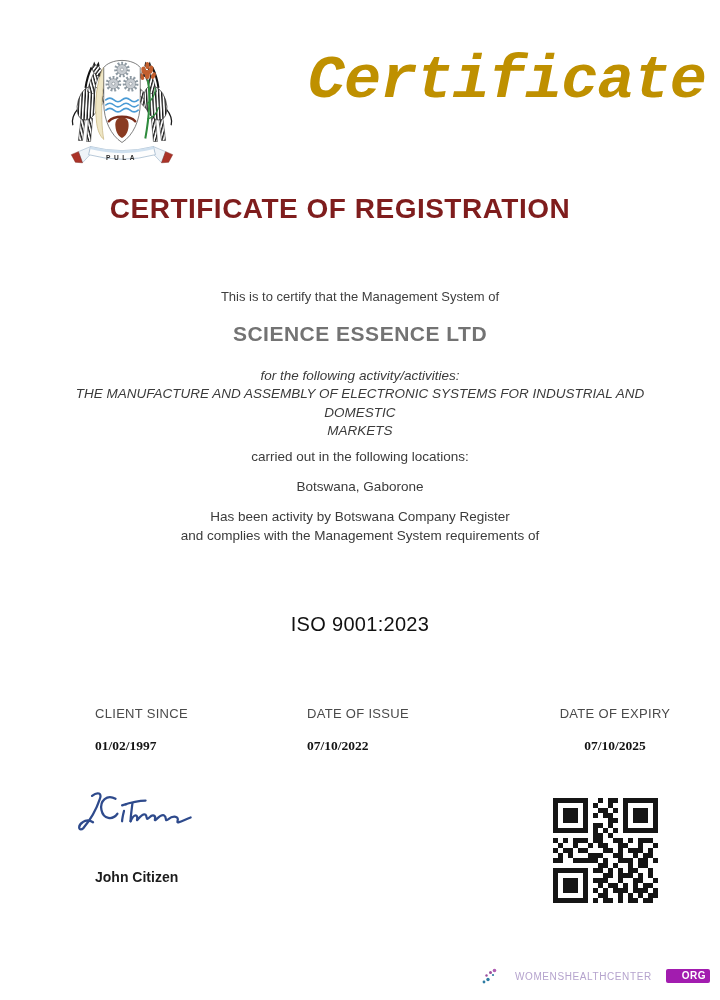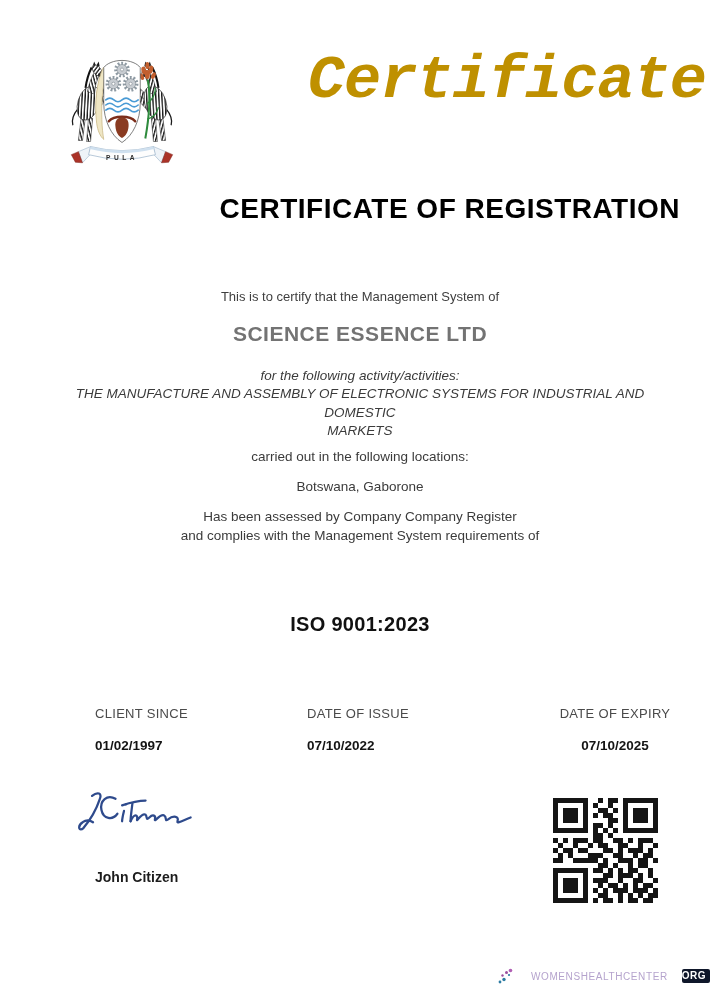--- a/index.html
+++ b/index.html
@@ -11,56 +11,56 @@
 
   
   .coat { left:46px; top:38px; width:152px; height:132px; }
   .script-title {
     top:50px; right:14px; font-size:62px; font-style:italic; font-weight:600;
     letter-spacing:-1px; line-height:1;font-family:Liberation Mono, monospace;
   }
 
   
   .cblock { left:40px; right:40px; text-align:center; }
-  .doc-title { left:0; right:40px; top:193px; text-align:right;
-    font-size:28px; font-weight:bold; color:#000000; letter-spacing:0.5px; }
+  .doc-title { left:0; right:40px; top:193px; text-align:center;
+    font-size:28px; font-weight:bold; color:#7f1d1d; letter-spacing:0.5px; }
   .certify   { top:289px; font-size:13px; color:#3f3f3f; }
   .company   { top:322px; font-size:21px; font-weight:bold; color:#737373; letter-spacing:0.5px; }
   .activity  { top:367px; font-size:13.5px; color:#3b3b3b; line-height:18.3px;font-style:italic; }
   .activity span { display:block; }
   .carried   { top:449px; font-size:13.5px; color:#3b3b3b; }
   .location  { top:479px; font-size:13.5px; color:#3b3b3b; }
   .assessed  { top:508px; font-size:13.5px; color:#3b3b3b; line-height:18.5px; }
   .assessed span { display:block; }
-  .standard  { top:613px; font-size:20px; font-weight:bold; color:#111; letter-spacing:0.3px; }
+  .standard  { top:613px; font-size:20px; font-weight:normal; color:#111; letter-spacing:0.3px; }
 
   
   .datecol { top:706px; }
   .datecol .lbl { font-size:13px; color:#4a4a4a; letter-spacing:0.3px; }
-  .datecol .val { font-size:13.5px; font-weight:bold; color:#141414; margin-top:17px; }
+  .datecol .val { font-size:13.5px; font-weight:bold; color:#141414; margin-top:17px;font-family:Liberation Serif, serif; }
   .col-since  { left:95px; }
   .col-issue  { left:307px; }
   .col-expiry { left:540px; width:150px; text-align:center; }
 
   
   .sig { left:78px; top:786px; width:122px; height:48px; }
   .sig-name { left:95px; top:869px; font-size:14px; font-weight:bold; color:#1c1c1c; }
 
   
   .qr { left:553px; top:798px; width:105px; height:105px;
     display:grid; grid-template-columns:repeat(21,1fr); grid-template-rows:repeat(21,1fr);
     background:#fff; }
   .qm { background:#fff; }
   .qm.on { background:#151515; }
 
   
   .wm { right:10px; top:966px; display:flex; align-items:center; gap:14px; }
   .wm-text { font-size:10px; letter-spacing:0.6px; color:#b5a3cd; }
-  .wm-badge { font-size:10px; font-weight:bold; color:#fff; background:#0f172a;
-    padding:1px 4px 2px 0; border-radius:2px; letter-spacing:0.5px; }
+  .wm-badge { font-size:10px; font-weight:bold; color:#fff; background:#a21caf;
+    padding:1px 4px 2px 16px; border-radius:2px; letter-spacing:0.5px; }
 </style>
 </head>
 <body>
 
 <div class="abs coat">
   <svg viewBox="0 0 300 260" width="152" height="132">
     <defs>
       <pattern id="zs" width="6" height="6" patternUnits="userSpaceOnUse" patternTransform="rotate(75)">
         <rect width="6" height="6" fill="#ffffff"></rect>
         <rect width="6" height="2.6" fill="#1a1a1a"></rect>
@@ -154,21 +154,21 @@
   <span>for the following activity/activities:</span>
   <span>THE MANUFACTURE AND ASSEMBLY OF ELECTRONIC SYSTEMS FOR INDUSTRIAL AND</span>
   <span>DOMESTIC</span>
   <span>MARKETS</span>
 </div>
 
 <div class="abs cblock carried">carried out in the following locations:</div>
 <div class="abs cblock location">Botswana, Gaborone</div>
 
 <div class="abs cblock assessed">
-  <span>Has been assessed by Company Company Register</span>
+  <span>Has been activity by Botswana Company Register</span>
   <span>and complies with the Management System requirements of</span>
 </div>
 
 <div class="abs cblock standard">ISO 9001:2023</div>
 
 <div class="abs datecol col-since">
   <div class="lbl">CLIENT SINCE</div>
   <div class="val">01/02/1997</div>
 </div>
 <div class="abs datecol col-issue">

